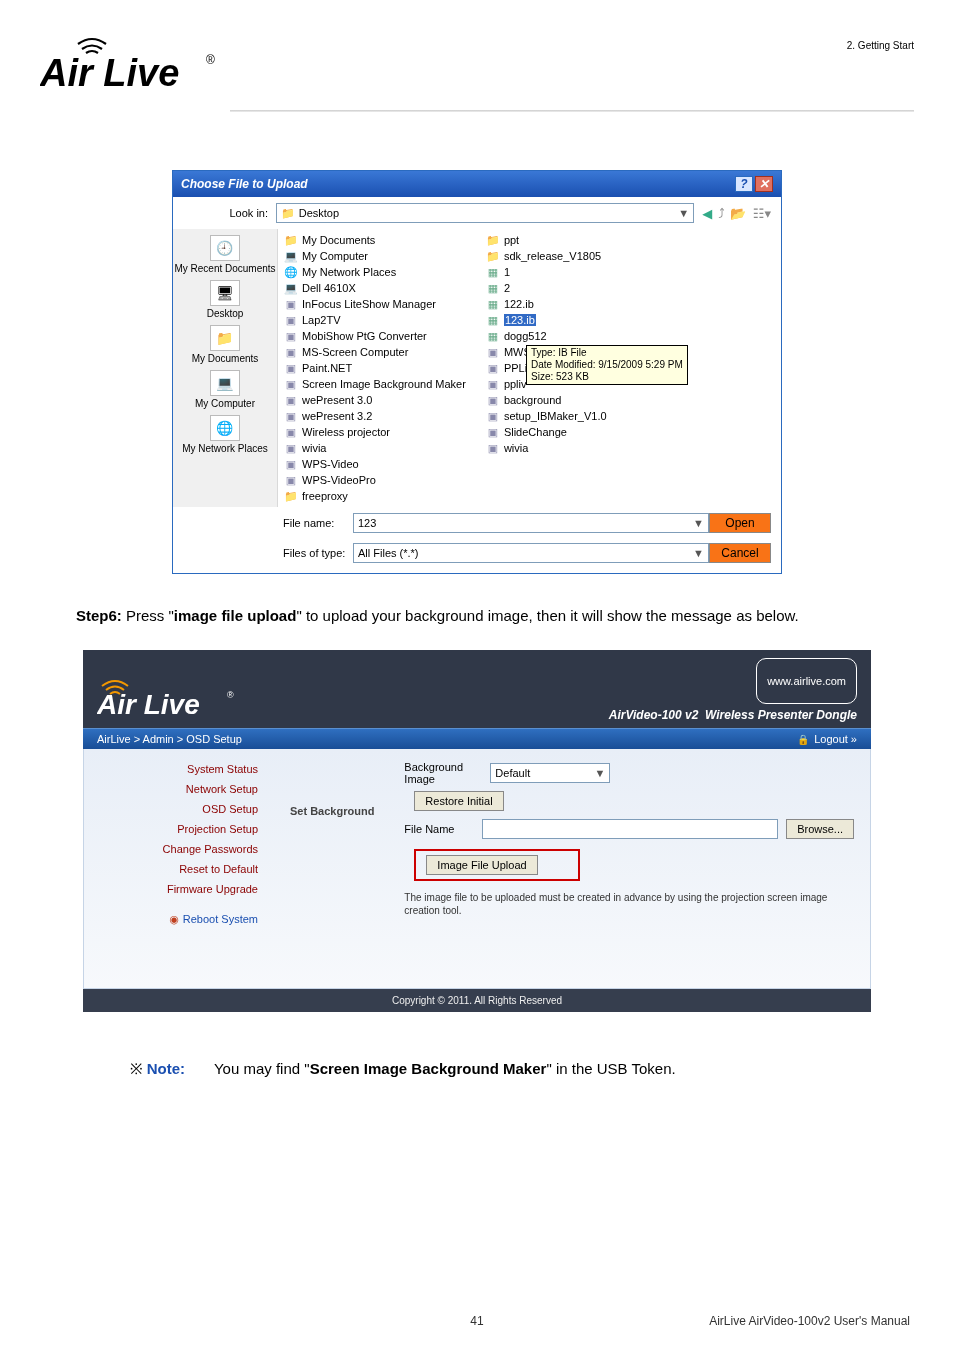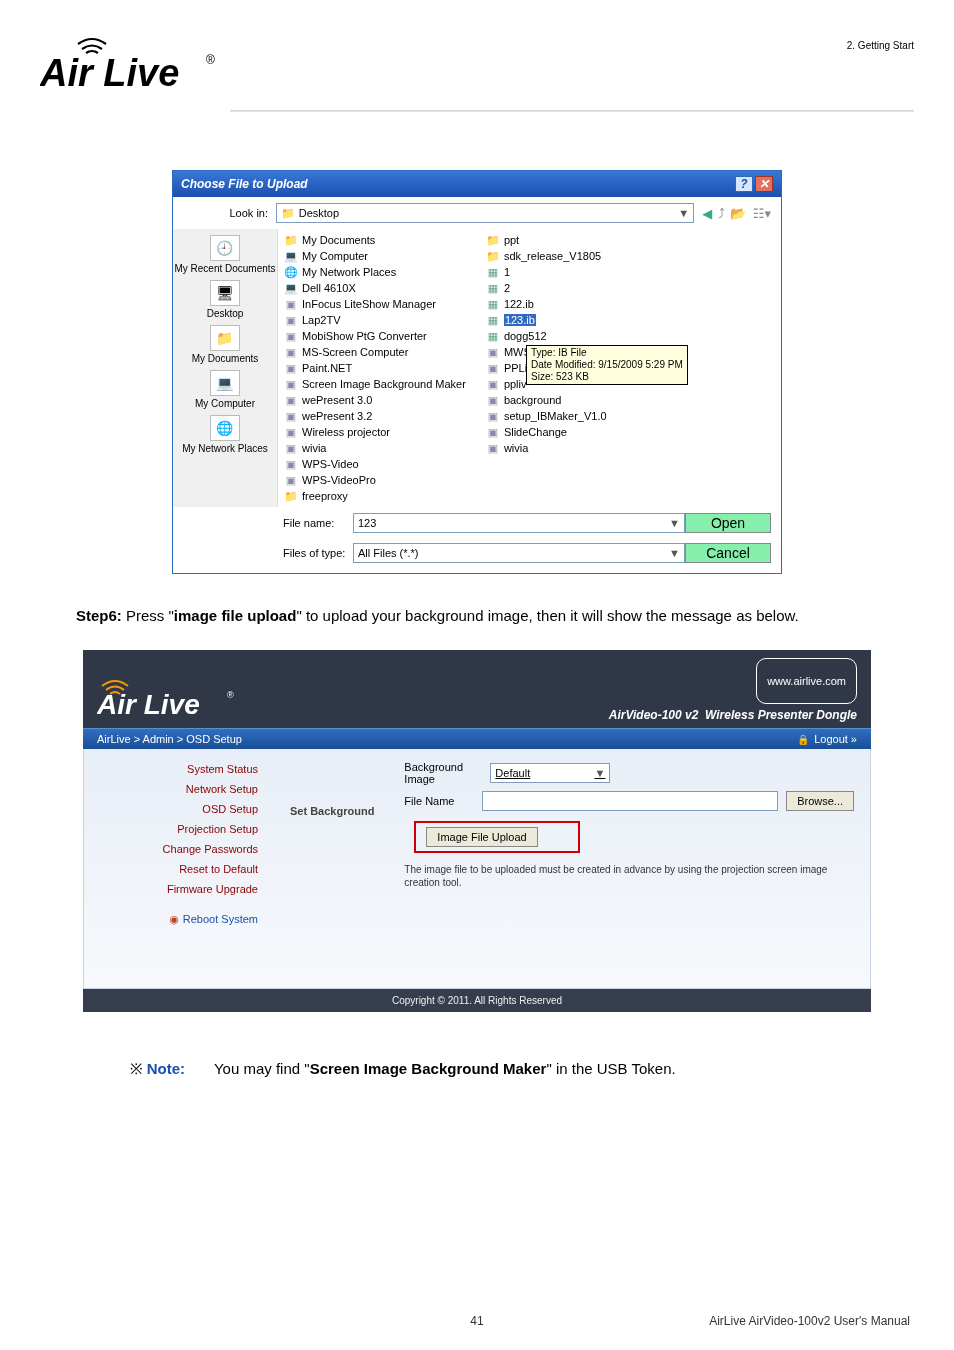--- a/index.html
+++ b/index.html
@@ -127,21 +127,21 @@
   .filedlg-bottom {
     display: flex;
     padding: 6px 10px 10px 110px;
     gap: 10px;
     font-size: 11px;
     flex-direction: column;
   }
   .fd-row { display: flex; align-items: center; }
   .fd-row .lbl { width: 70px; }
   .fd-input { flex: 1; border: 1px solid #7f9db9; height: 20px; padding: 0 4px; font-size: 11px; display:flex; align-items:center; justify-content:space-between; }
-  .fd-btn { width: 86px; height: 20px; background: #86efac; border: 1px solid #888; font-size: 14px; display:flex; align-items:center; justify-content:center; }
+  .fd-btn { width: 62px; height: 20px; background: #f97316; border: 1px solid #888; font-size: 12px; display:flex; align-items:center; justify-content:center; }
 
   
   .step-text {
     margin: 30px 76px 0 76px;
     font-size: 15px;
     line-height: 1.6;
   }
 
   
   .webconsole-wrap {
@@ -201,21 +201,21 @@
   .wc-side .reboot::before { content: "◉"; margin-right: 4px; color:#c04020; }
   .wc-main {
     flex: 1;
     padding: 12px 16px 8px 16px;
     display: flex;
     gap: 30px;
   }
   .wc-setbg-lbl { font-weight: bold; color:#444; padding-top: 44px; white-space:nowrap; }
   .wc-panel { flex: 1; }
   .wc-bg-row { display: flex; align-items: center; gap: 14px; margin-bottom: 6px; }
-  .wc-dd { background: #fff; border: 1px solid #7f9db9; height: 20px; width: 120px; display:flex; align-items:center; justify-content:space-between; padding:0 4px;text-decoration:underline; }
+  .wc-dd { background: #fff; border: 1px solid #7f9db9; height: 20px; width: 120px; display:flex; align-items:center; justify-content:space-between; padding:0 4px; }
   .wc-btn { background: #ece9d8; border: 1px solid #888; height: 20px; padding: 0 10px; display:inline-flex; align-items:center; font-size:11px; }
   .wc-input-row { display: flex; align-items: center; gap: 8px; margin: 6px 0; }
   .wc-input-row .lbl2 { width: 70px; }
   .wc-input { flex: 1; background:#fff; border:1px solid #7f9db9; height:20px; }
   .wc-redbox { border: 2px solid #c00; padding: 4px 40px 4px 10px; display:inline-block; margin: 4px 0 4px 10px; }
   .wc-note { font-size: 10px; color: #333; margin-top: 6px; line-height: 1.3; }
   .wc-footer {
     background: #363e4e;
     color: #eee;
     text-align: center;
@@ -504,20 +504,23 @@
     <div class="wc-main">
       <div class="wc-setbg-lbl">Set Background</div>
       <div class="wc-panel">
         <div class="wc-bg-row">
           <span style="width:72px; display:inline-block;">Background Image</span>
           <div class="wc-dd">
               <span>Default</span>
               <span style="color:#555;">▼</span>
             </div>
         </div>
+        <div style="margin-left:10px; margin-bottom:8px;">
+          <div class="wc-btn">Restore Initial</div>
+        </div>
         <div class="wc-input-row">
           <span class="lbl2">File Name</span>
           <div class="wc-input"></div>
           <div class="wc-btn">Browse...</div>
         </div>
         <div class="wc-redbox">
           <div class="wc-btn">Image File Upload</div>
         </div>
         <div class="wc-note">The image file to be uploaded must be created in advance by using the projection screen image creation tool.</div>
       </div>

